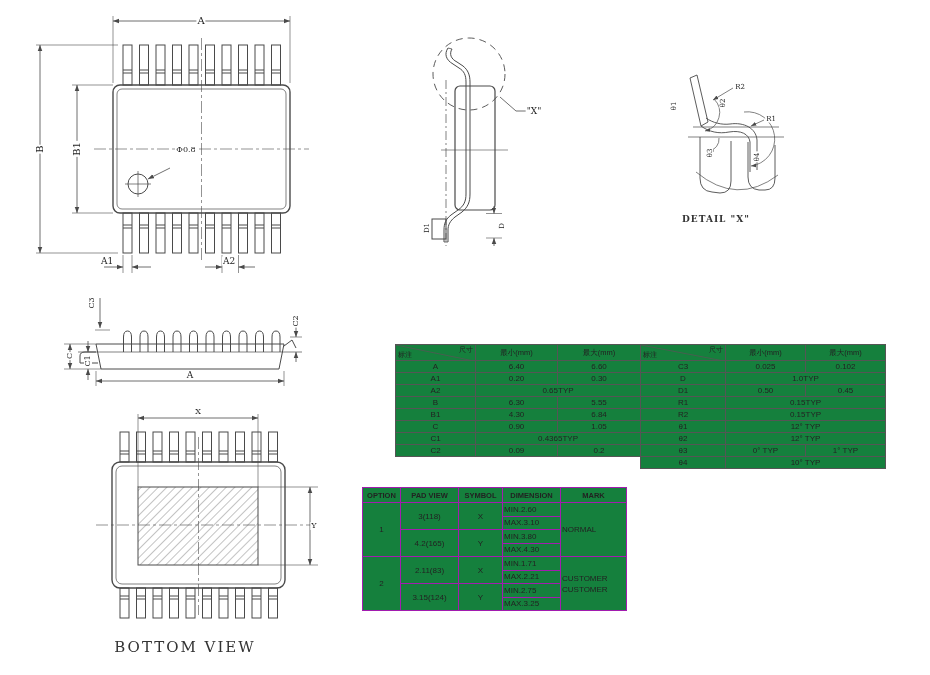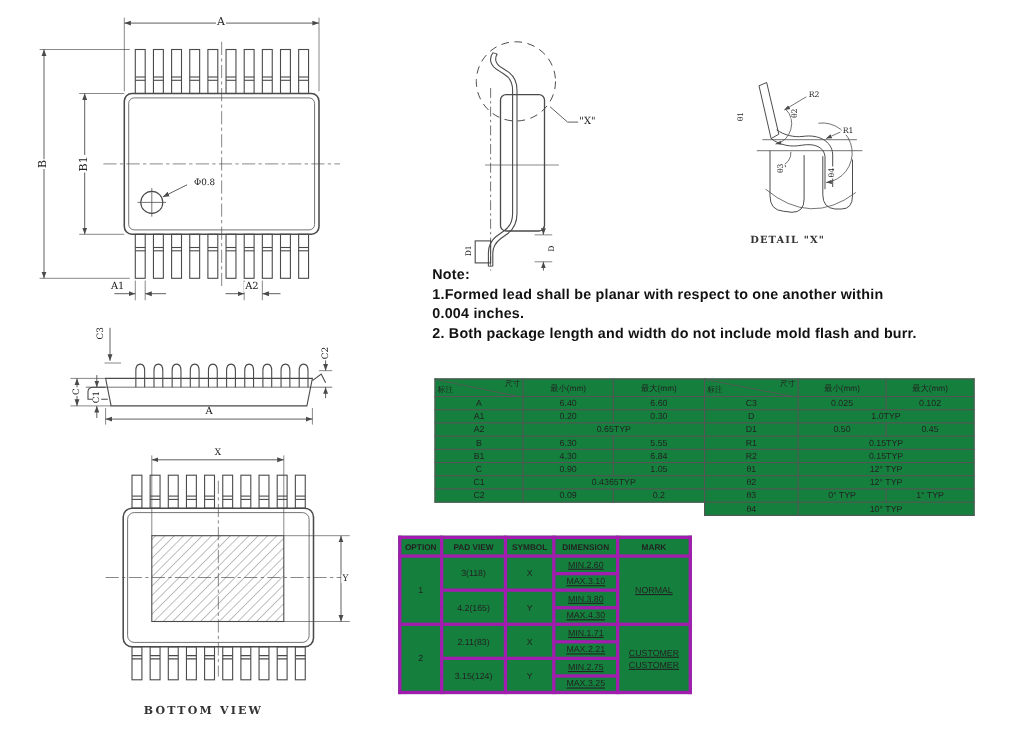--- a/index.html
+++ b/index.html
@@ -4,39 +4,39 @@
 <style>
   html,body{margin:0;padding:0;background:#fff;}
   .canvas{position:relative;width:930px;height:675px;background:#ffffff;
     font-family:"Liberation Sans",sans-serif;color:#1e1e1e;overflow:hidden;}
   svg.art{position:absolute;left:0;top:0;}
   .lbl{position:absolute;font-family:"DejaVu Serif",serif;font-size:10px;color:#222;
     white-space:nowrap;background:#fff;padding:0 1px;line-height:1;
     transform:translate(-50%,-50%);}
   .rot{transform:translate(-50%,-50%) rotate(-90deg);}
   .f8{font-size:8px;} .f7{font-size:7px;} .f9{font-size:9px;}
-  .cap{font-weight:bold;letter-spacing:2px;font-size:10px;color:#333;}
+  .cap{font-weight:normal;letter-spacing:2px;font-size:15px;color:#333;}
   .cap2{font-weight:bold;letter-spacing:1px;font-size:9px;color:#333;}
   .note{position:absolute;left:393px;top:241px;font-size:13px;font-weight:bold;
     line-height:17.5px;letter-spacing:0.2px;color:#111;white-space:nowrap;}
   table.dtab,table.ptab{position:absolute;border-collapse:collapse;table-layout:fixed;
     background:#15803d;font-size:8px;color:#222;text-align:center;}
   .dtab{border:1.5px solid #444;}
   .dtab td,.dtab th{border:1px solid #555;padding:0;height:11px;line-height:10px;
     font-weight:normal;overflow:hidden;}
   .dtab th{font-size:7.5px;}
   th.diag{position:relative;}
   th.diag svg{position:absolute;left:0;top:0;}
   th.diag .dtr{position:absolute;right:2px;top:0px;font-size:7px;}
   th.diag .dbl{position:absolute;left:2px;bottom:0px;font-size:7px;}
   .ptab{border:1.5px solid #444;font-size:8px;}
-  .ptab td,.ptab th{border:3px solid #a21caf;padding:0 1px;height:12.5px;line-height:11px;
+  .ptab td,.ptab th{border:1px solid #a21caf;padding:0 1px;height:12.5px;line-height:11px;
     overflow:hidden;}
   .ptab th{font-weight:600;font-size:7.5px;height:14px;}
-  .ptab td.lft{text-align:center;text-decoration:underline;}
+  .ptab td.lft{text-align:left;}
 </style>
 </head>
 <body>
 
 <div class="canvas">
 
 <svg class="art" width="930" height="675" viewBox="0 0 930 675">
   <defs>
     <marker id="ar" viewBox="0 0 8 8" refX="7.5" refY="4" markerWidth="8" markerHeight="8" orient="auto-start-reverse">
           <path d="M0,1.2 L7.5,4 L0,6.8 Z" fill="#4a4a4a"></path>
@@ -220,21 +220,21 @@
     <path d="M744,112 A 27 27 0 0 1 751,166" stroke-width="0.7" marker-end="url(#ar)"></path>
     <path d="M719,138 A 12 12 0 0 1 709,151" stroke-width="0.7" marker-end="url(#ar)"></path>
     <line x1="733" y1="88" x2="713" y2="100" stroke-width="0.7" marker-end="url(#ar)"></line>
     <line x1="764" y1="120" x2="751" y2="126" stroke-width="0.7" marker-end="url(#ar)"></line>
   </g>
 </svg>
 
 <div class="lbl" style="left:201px;top:21px;">A</div>
 <div class="lbl rot" style="left:40px;top:149px;">B</div>
 <div class="lbl rot" style="left:77px;top:149px;">B1</div>
-<div class="lbl f8" style="left:186px;top:166px;text-align:center;">Φ0.8</div>
+<div class="lbl f8" style="left:186px;top:150px;text-align:center;">Φ0.8</div>
 <div class="lbl f9" style="left:107px;top:261px;">A1</div>
 <div class="lbl f9" style="left:229px;top:261px;">A2</div>
 
 <div class="lbl rot f8" style="left:92px;top:303px;">C3</div>
 <div class="lbl rot f8" style="left:70px;top:356px;">C</div>
 <div class="lbl rot f8" style="left:88px;top:361px;">C1</div>
 <div class="lbl rot f8" style="left:296px;top:321px;">C2</div>
 <div class="lbl f9" style="left:190px;top:375px;">A</div>
 
 <div class="lbl f8" style="left:198px;top:412px;">X</div>
@@ -246,26 +246,20 @@
 <div class="lbl rot f7" style="left:502px;top:226px;">D</div>
 
 <div class="lbl f7" style="left:740px;top:87px;">R2</div>
 <div class="lbl f7" style="left:771px;top:119px;">R1</div>
 <div class="lbl rot f7" style="left:674px;top:106px;">θ1</div>
 <div class="lbl rot f7" style="left:723px;top:103px;">θ2</div>
 <div class="lbl rot f7" style="left:710px;top:153px;">θ3</div>
 <div class="lbl rot f7" style="left:757px;top:157px;">θ4</div>
 <div class="lbl cap2" style="left:716px;top:219px;">DETAIL "X"</div>
 
-<div class="note">
-  <div>Note:</div>
-  <div>1.Formed lead shall be planar with respect to one another within</div>
-  <div>0.004 inches.</div>
-  <div>2. Both package length and width do not include mold flash and burr.</div>
-</div>
 
 <table class="dtab" style="left:395px;top:344px;width:245px;">
   <colgroup>
         <col style="width:80px">
         <col style="width:82px">
         <col style="width:83px">
       </colgroup>
   <tbody>
         <tr style="height:16px;">
     <th class="diag">

